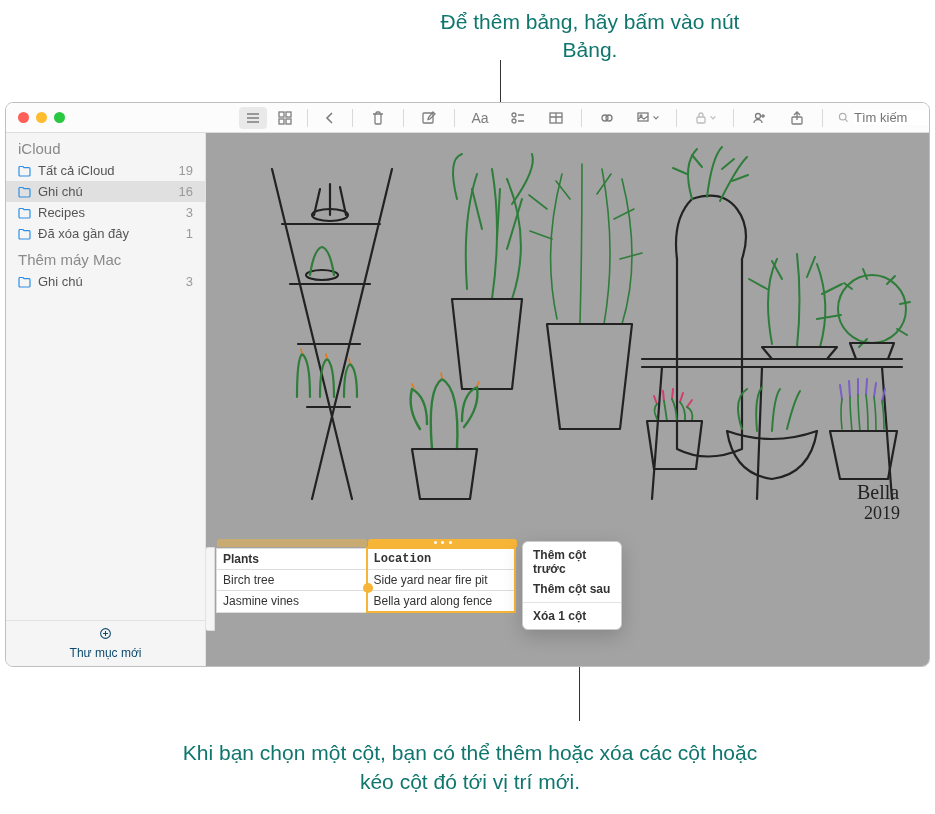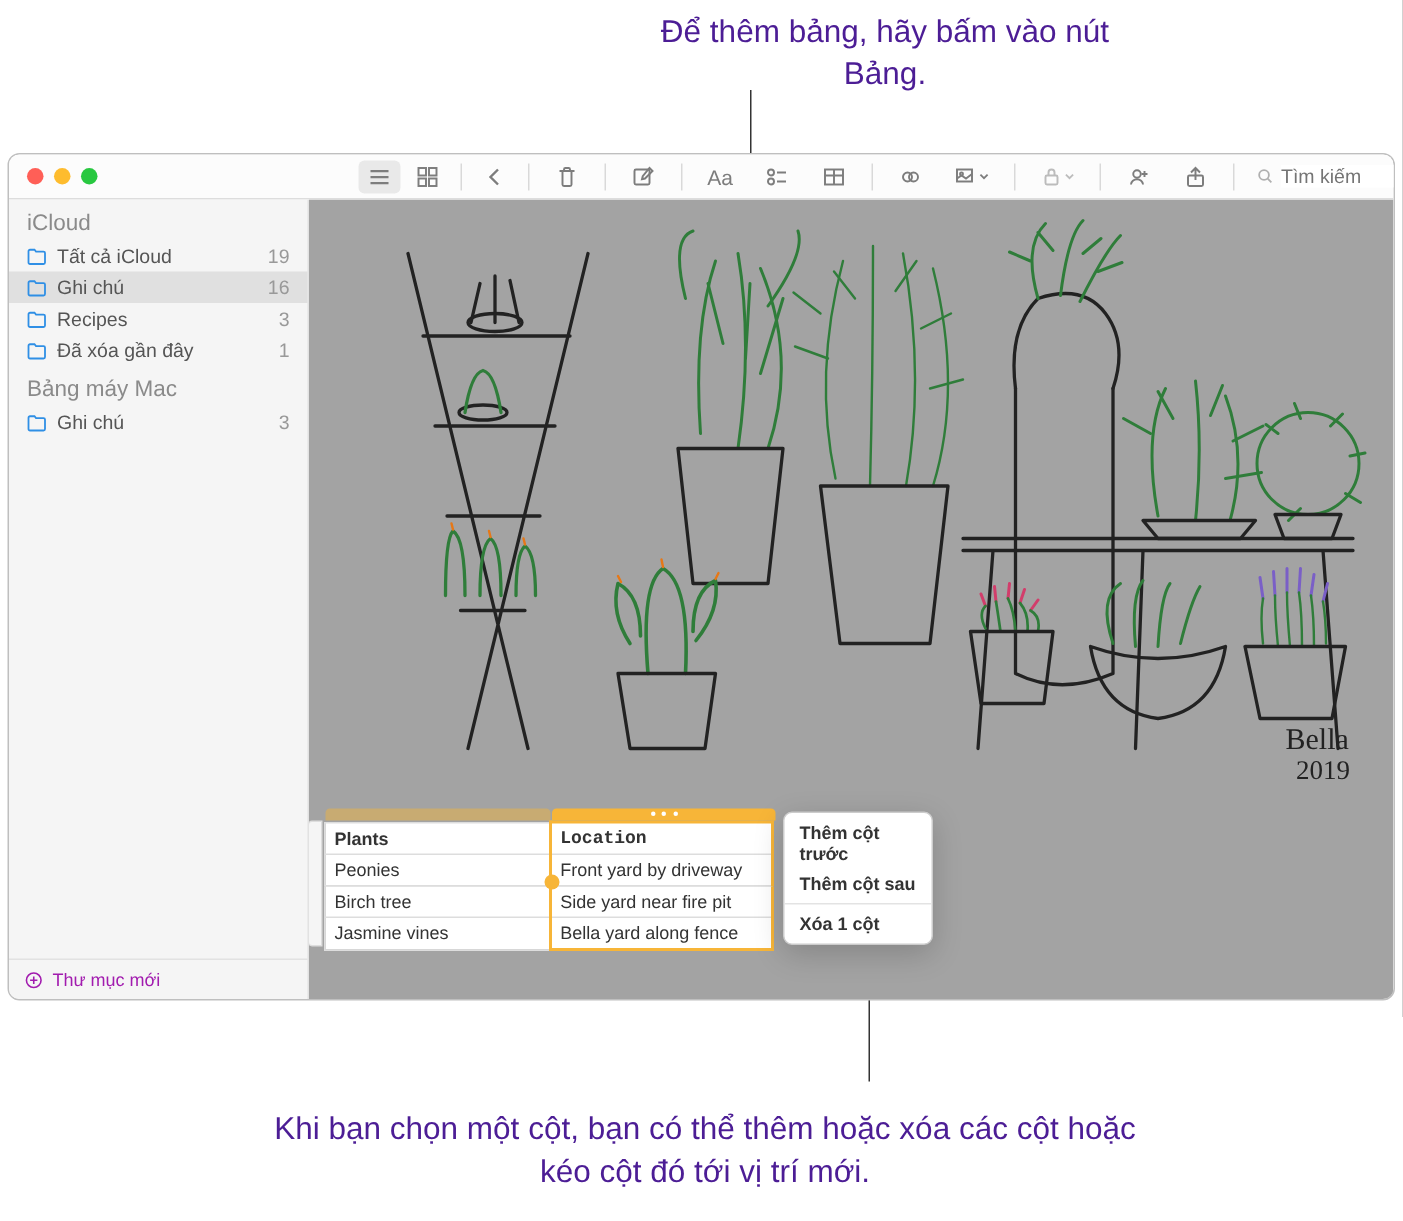--- a/index.html
+++ b/index.html
@@ -4,21 +4,21 @@
 <style>
 * { margin: 0; padding: 0; box-sizing: border-box; }
 body {
   font-family: -apple-system, "Helvetica Neue", Arial, sans-serif;
   width: 935px;
   height: 814px;
   position: relative;
   background: #fff;
   color: #333;
 }
-.callout { position: absolute; font-size: 21px; color: #4c1d95; text-align: center; line-height: 1.35; }
+.callout { position: absolute; font-size: 21px; color: #0f766e; text-align: center; line-height: 1.35; }
 .callout-top { top: 8px; left: 420px; width: 340px; }
 .callout-bot { bottom: 18px; left: 170px; width: 600px; }
 .callout-line { position: absolute; background: #333; }
 .window {
   position: absolute;
   top: 102px; left: 5px;
   width: 925px; height: 565px;
   border: 1px solid #bfbfbf;
   border-radius: 8px;
   background: #fff;
@@ -69,21 +69,21 @@
 .sbitem {
   display:flex; align-items:center; gap:6px;
   padding: 3px 12px;
   cursor:pointer;
   color:#555;
 }
 .sbitem.sel { background:#e0e0e0; }
 .sbitem .fi{color:#2f8fe5;width:14px;display:inline-flex;}
 .sbitem .nm{flex:1; white-space:nowrap; overflow:hidden; text-overflow:ellipsis;}
 .sbitem .ct{color:#999;}
-.sbfoot{margin-top:auto;border-top:1px solid #e2e2e2;padding:6px 10px;display:flex;align-items:center;gap:6px;color:#a21caf;font-size:12px;cursor:pointer;}
+.sbfoot{margin-top:auto;border-top:1px solid #e2e2e2;padding:6px 10px;display:flex;align-items:center;gap:6px;color:#0c4a6e;font-size:12px;cursor:pointer;flex-direction:column;}
 .content{flex:1; position:relative; overflow:hidden; background:#a3a3a3;}
 .sketch{position:absolute;top:-4px;left:-4px;right:-4px;height:400px;}
 .table-wrap{position:absolute; top:414px; left:10px;}
 .ntable{border-collapse:collapse;font-size:12px;}
 .ntable th,.ntable td{border:1px solid #ddd;padding:3px 6px;text-align:left;background:#fff;}
 .ntable th{font-weight:600;}
 .col-a{width:150px;}
 .col-b{width:148px;}
 .colsel-bar{position:absolute;top:-8px;height:8px;background:#f7b538;border-radius:3px 3px 0 0;}
 .colsel-bar.a{left:1px;width:150px;background:#f7b538;opacity:.45;}
@@ -260,21 +260,21 @@
       <div class="sbitem">
         <span class="fi">
             <svg width="14" height="12" viewBox="0 0 14 12" fill="none" stroke="currentColor" stroke-width="1.2">
               <path d="M1 2.5A1 1 0 012 1.5h3l1 1.2h5a1 1 0 011 1V10a1 1 0 01-1 1H2a1 1 0 01-1-1z"></path>
             </svg>
           </span>
         <span class="nm">Đã xóa gần đây</span>
         <span class="ct">1</span>
       </div>
 
-      <div class="sec-title">Bảng máy Mac</div>
+      <div class="sec-title">Thêm máy Mac</div>
       <div class="sbitem">
         <span class="fi">
             <svg width="14" height="12" viewBox="0 0 14 12" fill="none" stroke="currentColor" stroke-width="1.2">
               <path d="M1 2.5A1 1 0 012 1.5h3l1 1.2h5a1 1 0 011 1V10a1 1 0 01-1 1H2a1 1 0 01-1-1z"></path>
             </svg>
           </span>
         <span class="nm">Ghi chú</span>
         <span class="ct">3</span>
       </div>
 
@@ -397,24 +397,20 @@
           </div>
         </div>
         <div class="colsel-handle" style="top:36px;left:147px;"></div>
         <table class="ntable">
           <tbody>
               <tr>
             <th class="col-a">Plants</th>
             <th class="col-b" style="border:2px solid #f7b538;border-bottom:1px solid #ddd;font-family:Liberation Mono, monospace;">Location</th>
           </tr>
           <tr>
-            <td>Peonies</td>
-            <td style="border-left:2px solid #f7b538;border-right:2px solid #f7b538;">Front yard by driveway</td>
-          </tr>
-          <tr>
             <td>Birch tree</td>
             <td style="border-left:2px solid #f7b538;border-right:2px solid #f7b538;">Side yard near fire pit</td>
           </tr>
           <tr>
             <td>Jasmine vines</td>
             <td style="border-left:2px solid #f7b538;border-right:2px solid #f7b538;border-bottom:2px solid #f7b538;">Bella yard along fence</td>
           </tr>
         </tbody>
           </table>
       </div>

